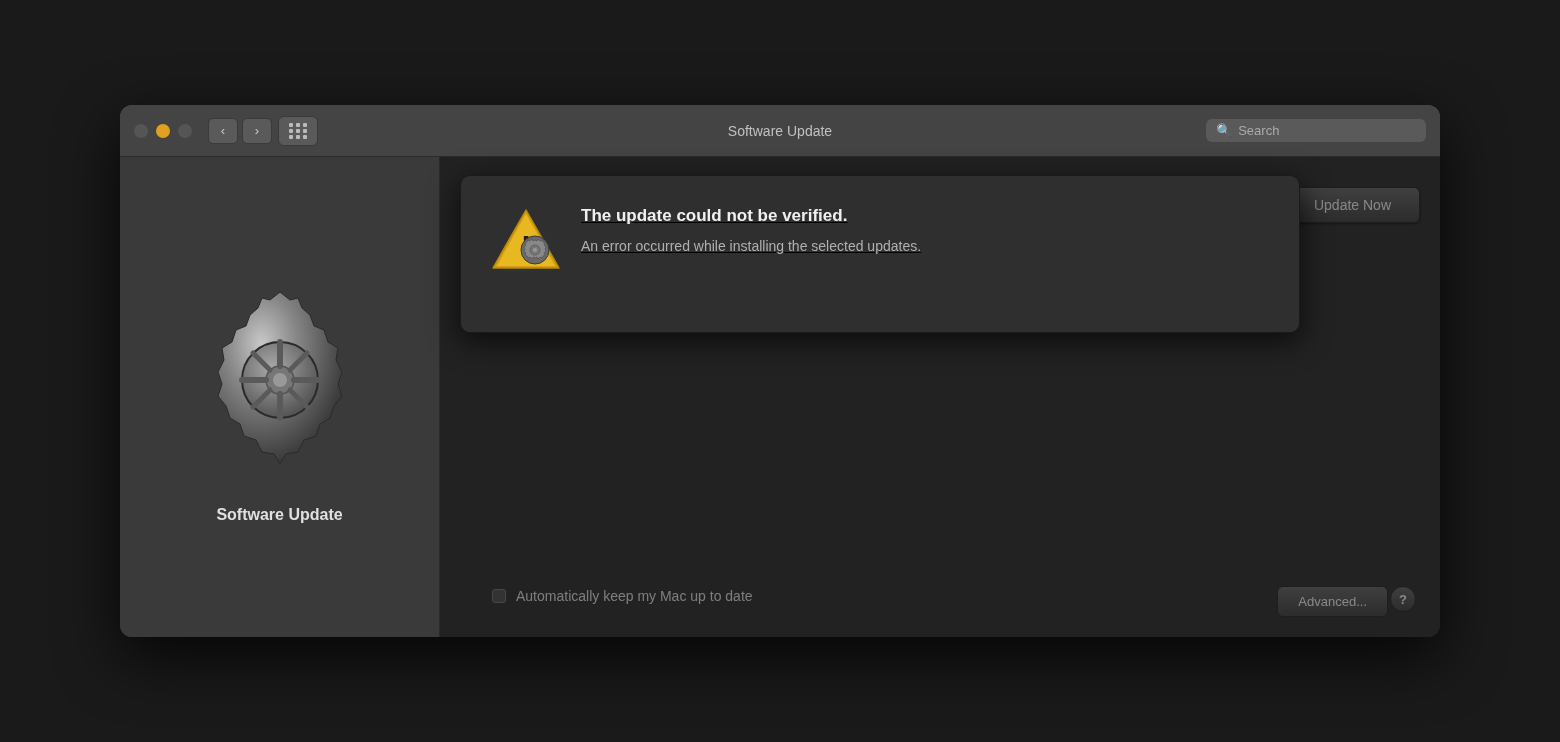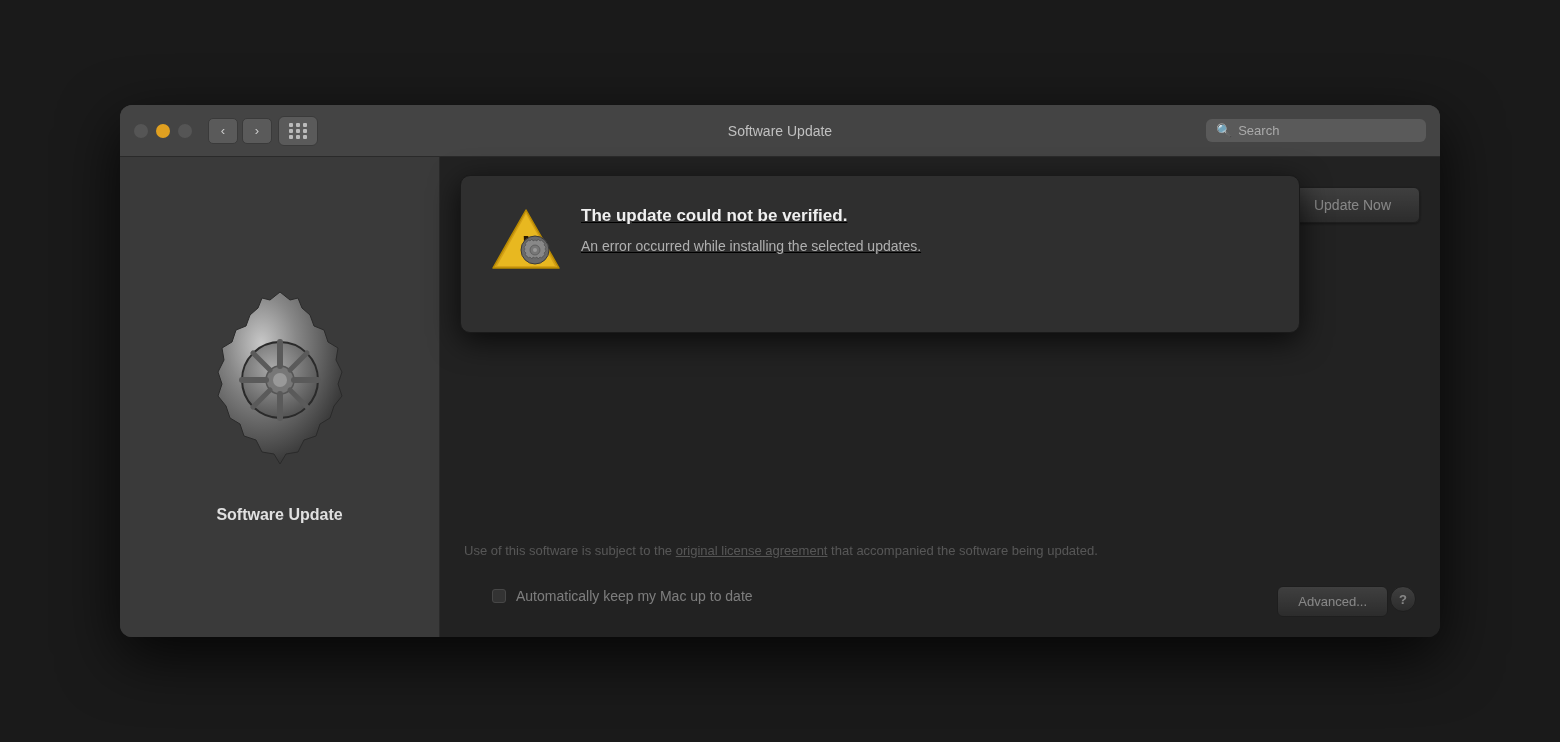--- a/index.html
+++ b/index.html
@@ -462,23 +462,20 @@
               <div class="modal-title">The update could not be verified.</div>
               <div class="modal-body">An error occurred while installing the
 selected updates.</div>
             </div>
           </div>
 
         </div>
       </div>
 
       <div class="bottom-area">
-        <div class="license-text">
-          <span>Use of this software is subject to the </span><span class="license-link">original license agreement</span><span> that accompanied the software being updated.</span>
-        </div>
         <div class="bottom-controls">
           <div class="auto-update-area">
             <div class="checkbox"></div>
             <span class="auto-update-label">Automatically keep my Mac up to date</span>
           </div>
           <div class="bottom-buttons">
             <button class="advanced-btn">Advanced...</button>
             <button class="help-btn">?</button>
           </div>
         </div>

